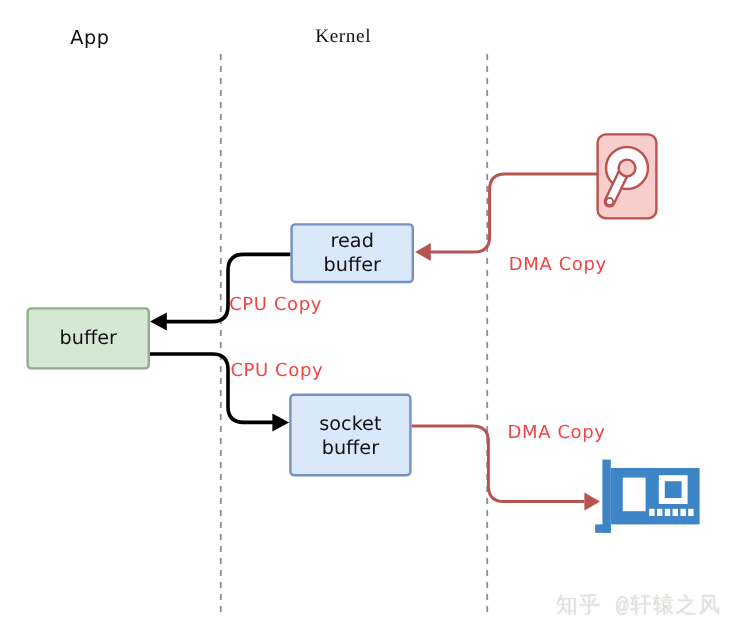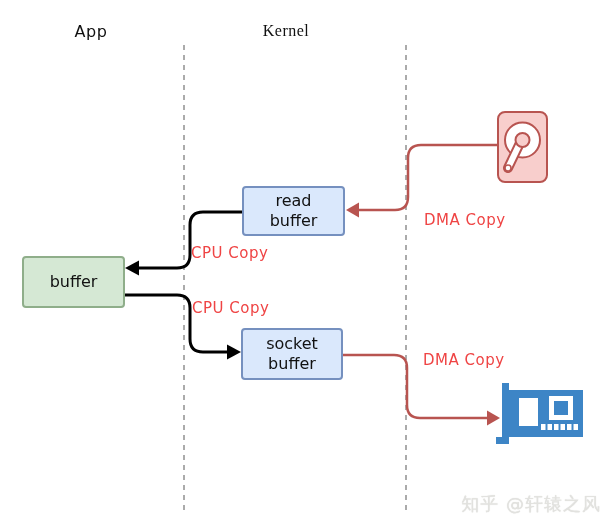--- a/index.html
+++ b/index.html
@@ -46,29 +46,30 @@
     letter-spacing:0.5px;
   }
   .watermark{
     position:absolute;
     right:14px;
     top:492px;
     font-size:18px;
     color:#e2e2df;
     text-shadow:0 0 1px #d8d8d5;
     letter-spacing:1px;
+    font-family:Liberation Mono, monospace;
   }
   svg.layer{position:absolute;left:0;top:0;}
 </style>
 </head>
 <body>
 
 <div class="canvas">
 
-  <div class="col-header" style="left:56px;top:22px;width:70px;">App</div>
+  <div class="col-header" style="left:40px;top:22px;width:70px;">App</div>
   <div class="col-header" style="left:246px;top:22px;width:80px;font-family:Liberation Serif, serif;">Kernel</div>
 
   <svg class="layer" width="615" height="530" viewBox="0 0 615 530">
 
     <line x1="184" y1="45" x2="184" y2="510" stroke-dasharray="5,5" stroke-width="1.5" style="stroke:var(--dashed-gray)"></line>
     <line x1="406" y1="45" x2="406" y2="512" stroke-dasharray="5,5" stroke-width="1.5" style="stroke:var(--dashed-gray)"></line>
 
     <path d="M 498 145 H 421 Q 408 145 408 158 V 197 Q 408 210 395 210 H 358" fill="none" stroke-width="2.5" stroke-linejoin="round" style="stroke:var(--dma-red)"></path>
     <polygon points="346,210 359,202.5 359,217.5" style="fill:var(--dma-red)"></polygon>
 
@@ -103,21 +104,21 @@
         <rect x="560.5" y="424" width="4.5" height="6"></rect>
         <rect x="567" y="424" width="4.5" height="6"></rect>
         <rect x="573.5" y="424" width="4.5" height="6"></rect>
       </g>
     </g>
   </svg>
 
   <div class="node green" style="left:22px;top:256px;width:103px;height:52px;">buffer</div>
   <div class="node blue" style="left:242px;top:186px;width:103px;height:50px;">read
 buffer</div>
-  <div class="node blue" style="left:241px;top:328px;width:102px;height:52px;">socket
+  <div class="node blue" style="left:241px;top:328px;width:102px;height:69px;">socket
 buffer</div>
 
   <div class="edge-label" style="left:424px;top:211px;">DMA Copy</div>
   <div class="edge-label" style="left:191px;top:244px;">CPU Copy</div>
   <div class="edge-label" style="left:192px;top:299px;">CPU Copy</div>
   <div class="edge-label" style="left:423px;top:351px;">DMA Copy</div>
 
   <div class="watermark">知乎 @轩辕之风</div>
 
 </div>

